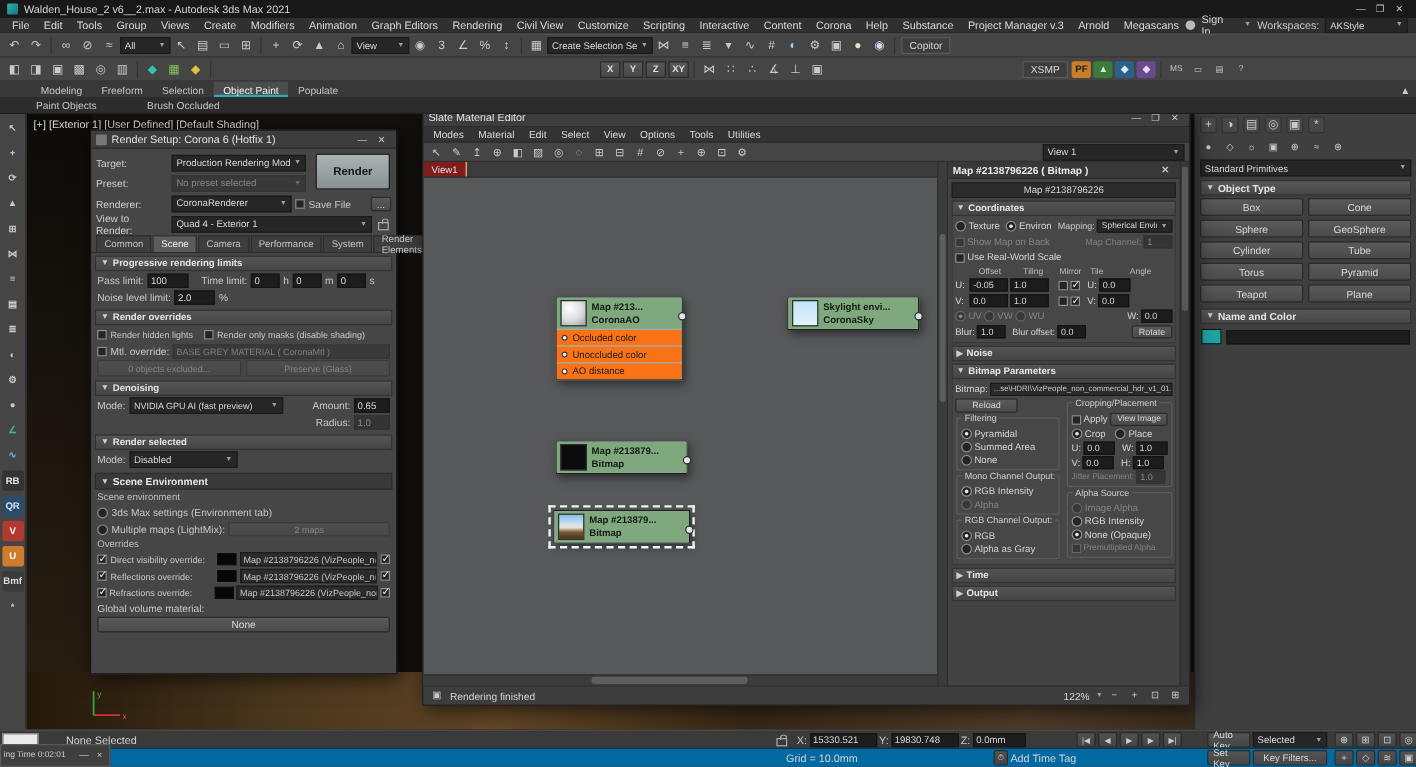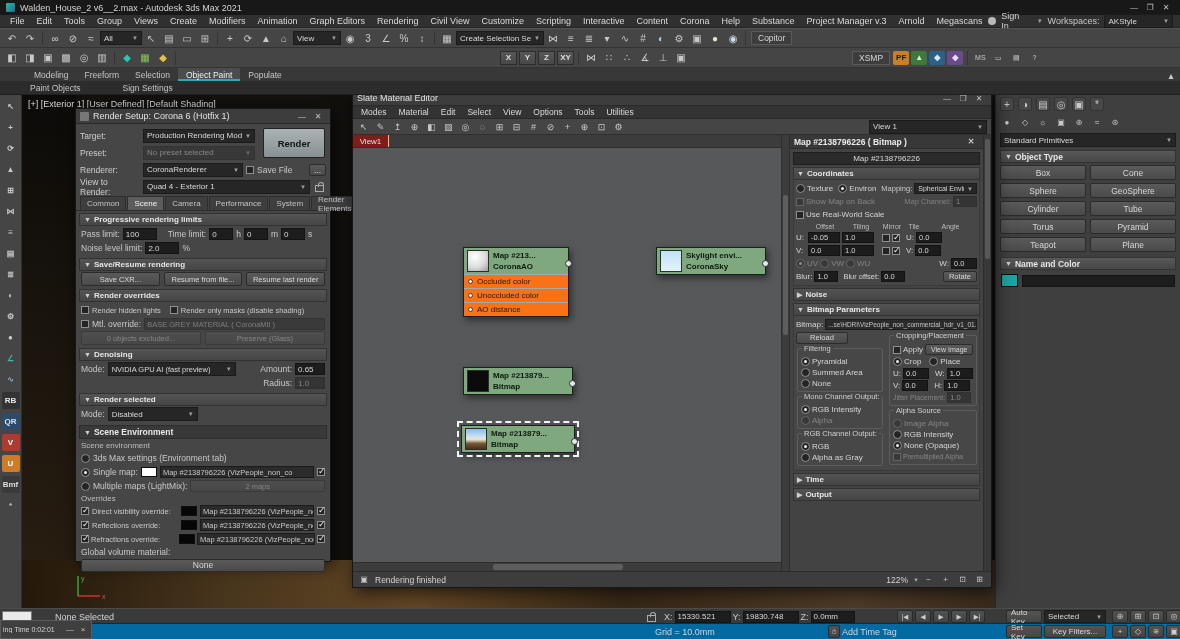--- a/index.html
+++ b/index.html
@@ -344,21 +344,21 @@
       <span class="rtab">Modeling</span>
       <span class="rtab">Freeform</span>
       <span class="rtab">Selection</span>
       <span class="rtab active">Object Paint</span>
       <span class="rtab">Populate</span>
     </span>
   <span class="ico ml" style="height:12px">▴</span>
 </div>
 <div id="rpanels">
   <span>Paint Objects</span>
-  <span>Sign Settings</span>
+  <span>Brush Occluded</span>
 </div>
 
 <div id="lefttb">
 
 <span class="lt-ico" style="font-size:8px">↖</span>
     <span class="lt-ico" style="font-size:8px">+</span>
     <span class="lt-ico" style="font-size:8px">⟳</span>
     <span class="lt-ico" style="font-size:8px">▲</span>
     <span class="lt-ico" style="font-size:8px">⊞</span>
     <span class="lt-ico" style="font-size:8px">⋈</span>
@@ -520,33 +520,20 @@
           <span class="lbl">s</span>
       </div>
       <div class="r r14">
         <span class="lbl">Noise level limit:</span>
         <span class="fld w34">2.0</span>
         <span class="lbl">%</span>
       </div>
     </div>
   </div>
 
-  <div class="sec">
-    <div class="sechead">
-        <span class="arr">▼</span>
-        <span>Save/Resume rendering</span>
-      </div>
-    <div class="secbody">
-      <div class="r r14" style="gap:4px">
-        <span class="btn flex1" style="font-size:7.5px">Save CXR...</span>
-        <span class="btn flex1" style="font-size:7.5px">Resume from file...</span>
-        <span class="btn flex1" style="font-size:7.5px">Resume last render</span>
-      </div>
-    </div>
-  </div>
 
   <div class="sec">
     <div class="sechead">
         <span class="arr">▼</span>
         <span>Render overrides</span>
       </div>
     <div class="secbody">
       <div class="r r14" style="font-size:7.5px">
         <span class="cb"></span>
         <span class="lbl" style="font-size:7.5px">Render hidden lights</span>
@@ -605,27 +592,20 @@
 
   <div class="envhead">
       <span class="arr">▼</span>
       <span>Scene Environment</span>
     </div>
   <div class="secbody">
     <div class="subh">Scene environment</div>
     <div class="r r14">
       <span class="rb"></span>
       <span class="lbl">3ds Max settings (Environment tab)</span>
-    </div>
-    <div class="r r14">
-      <span class="rb on"></span>
-      <span class="lbl">Single map:</span>
-      <span class="sw"></span>
-      <span class="mapbtn">Map #2138796226 (VizPeople_non_co</span>
-      <span class="cb on"></span>
     </div>
     <div class="r r14">
       <span class="rb"></span>
       <span class="lbl">Multiple maps (LightMix):</span>
       <span class="btn flex1 dis" style="height:12px;font-size:7.5px">2 maps</span>
     </div>
     <div class="subh">Overrides</div>
     <div>
 
     <div class="r" style="height:14px;gap:3px">

